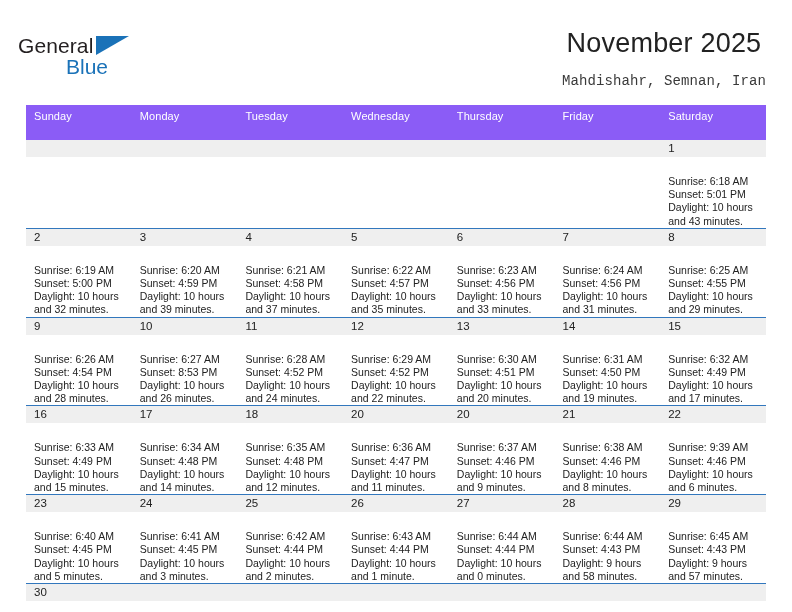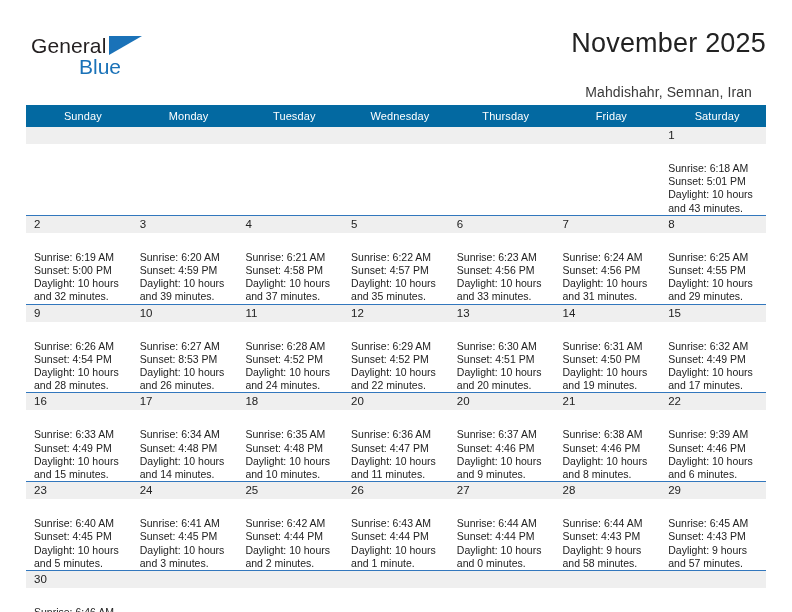--- a/index.html
+++ b/index.html
@@ -17,21 +17,21 @@
   .page {
     position: relative;
     width: 792px;
     height: 612px;
     box-sizing: border-box;
   }
 
   
   .header {
     position: absolute;
-    left: 31px;
+    left: 18px;
     top: 26px;
     right: 26px;
     height: 74px;
   }
   .brand {
     position: absolute;
     left: 0;
     top: 8px;
     width: 230px;
   }
@@ -72,40 +72,41 @@
     font-size: 27px;
     line-height: 34px;
     color: #222222;
     font-weight: normal;
     letter-spacing: 0.2px;
   }
   .cal-subtitle {
     font-size: 14px;
     line-height: 20px;
     color: #3a3a3a;
-    margin-top: 22px;
+    margin-top: 11px;
     letter-spacing: 0.1px;
+    font-family: Liberation Mono, monospace;
   }
 
   
   .calendar {
     position: absolute;
     left: 26px;
     top: 105px;
     width: 740px;
     border-collapse: collapse;
     table-layout: fixed;
   }
   .calendar th {
-    background: #0369a1;
+    background: #8b5cf6;
     color: #ffffff;
     font-size: 11px;
     font-weight: normal;
-    text-align: center;
-    padding: 5px 0 5px 8px;
+    text-align: left;
+    padding: 5px 0 18px 8px;
     height: 10px;
     letter-spacing: 0.1px;
   }
   .calendar td {
     vertical-align: top;
     padding: 0;
     border-top: 1.3px solid #3277bd;
     background: #ffffff;
   }
   .calendar tr.week-row td {
@@ -347,21 +348,21 @@
               <div>Daylight: 10 hours</div>
               <div>and 14 minutes.</div>
             </div>
           </td>
           <td>
             <div class="daynum-band">18</div>
             <div class="cell-body">
               <div>Sunrise: 6:35 AM</div>
               <div>Sunset: 4:48 PM</div>
               <div>Daylight: 10 hours</div>
-              <div>and 10 minutes.</div>
+              <div>and 12 minutes.</div>
             </div>
           </td>
           <td>
             <div class="daynum-band">20</div>
             <div class="cell-body">
               <div>Sunrise: 6:36 AM</div>
               <div>Sunset: 4:47 PM</div>
               <div>Daylight: 10 hours</div>
               <div>and 11 minutes.</div>
             </div>

